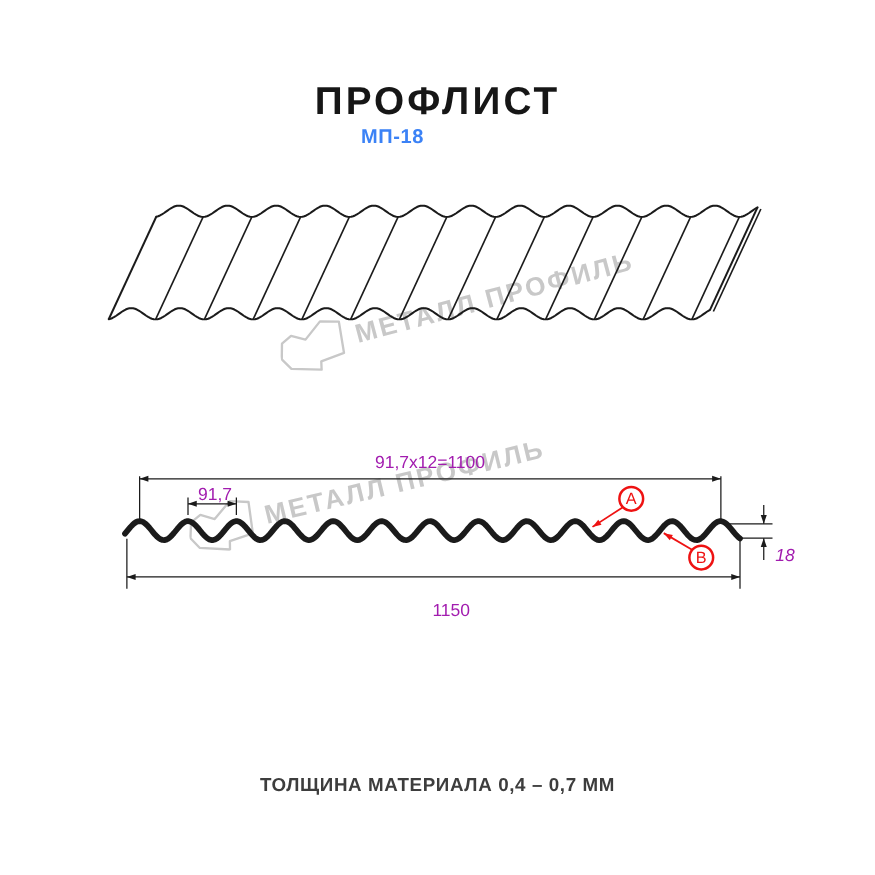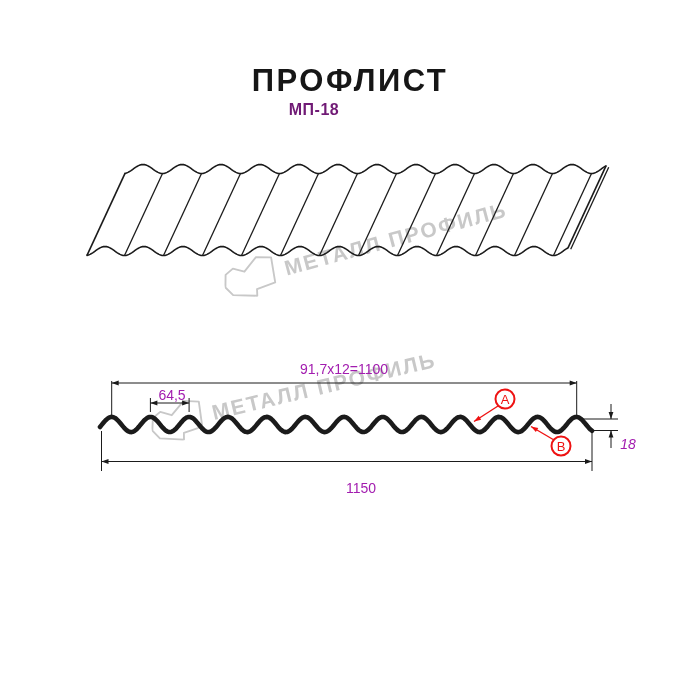--- a/index.html
+++ b/index.html
@@ -1,21 +1,21 @@
 <!DOCTYPE html>
 <html><head>
 <meta charset="utf-8">
 <style>
   html,body{margin:0;padding:0;background:#fff;}
   .canvas{position:relative;width:700px;height:700px;background:#fff;overflow:hidden;
           font-family:"Liberation Sans", sans-serif;border-radius:24px;}
   .title{position:absolute;top:63px;left:0;width:700px;text-align:center;
          font-size:31px;font-weight:bold;letter-spacing:2.5px;color:#161616;}
   .subtitle{position:absolute;top:101px;left:0;width:628px;text-align:center;
-         font-size:16px;font-weight:bold;letter-spacing:0.5px;color:#701a75;}
+         font-size:16px;font-weight:bold;letter-spacing:0.5px;color:#3b82f6;}
   .caption{position:absolute;top:620px;left:0;width:700px;text-align:center;
          font-size:15px;font-weight:bold;letter-spacing:0.5px;color:#3d3d3d;}
   .wm{position:absolute;display:flex;align-items:center;gap:9px;
       font-weight:bold;white-space:nowrap;transform-origin:0 50%;}
   .wm .wm-text{letter-spacing:2px;}
   .wm1{left:224px;top:265px;font-size:21px;transform:rotate(-15deg);}
   .wm2{left:151px;top:408px;font-size:21px;transform:rotate(-13.5deg);}
   .wm svg{width:54px;height:40px;fill:none;stroke-width:1.8;stroke-linejoin:round;}
   #tech-svg{position:absolute;left:0;top:0;pointer-events:none;}
   .dim{position:absolute;font-size:14px;color:#a21caf;transform:translateX(-50%);
@@ -94,24 +94,25 @@
       </g>
     <g id="g-leaders">
         <line x1="498" y1="406" x2="474" y2="421.5" stroke="#ee1212" stroke-width="1.4"></line>
         <polygon points="474,421.5 478.6,415.7 481.2,419.7" fill="#ee1212"></polygon>
         <line x1="554" y1="440" x2="531" y2="426.5" stroke="#ee1212" stroke-width="1.4"></line>
         <polygon points="531,426.5 538.3,428.0 535.8,432.1" fill="#ee1212"></polygon>
       </g>
   </svg>
 
   <div class="dim" style="left:344px;top:361px;">91,7x12=1100</div>
-  <div class="dim" style="left:172px;top:387px;">64,5</div>
+  <div class="dim" style="left:172px;top:387px;">91,7</div>
   <div class="dim" style="left:361px;top:442px;margin-top:38px;">1150</div>
   <div class="dim" style="left:628px;top:436px;font-style:italic;">18</div>
 
   <div class="marker" id="marker-a" style="left: 505px; top: 399px; border-color: rgb(238, 18, 18); color: rgb(238, 18, 18);">
     <span>A</span>
   </div>
   <div class="marker" id="marker-b" style="left: 561px; top: 446px; border-color: rgb(238, 18, 18); color: rgb(238, 18, 18);">
     <span>B</span>
   </div>
 
+  <div class="caption">ТОЛЩИНА МАТЕРИАЛА 0,4 – 0,7 ММ</div>
 </div>
 
 </body></html>

